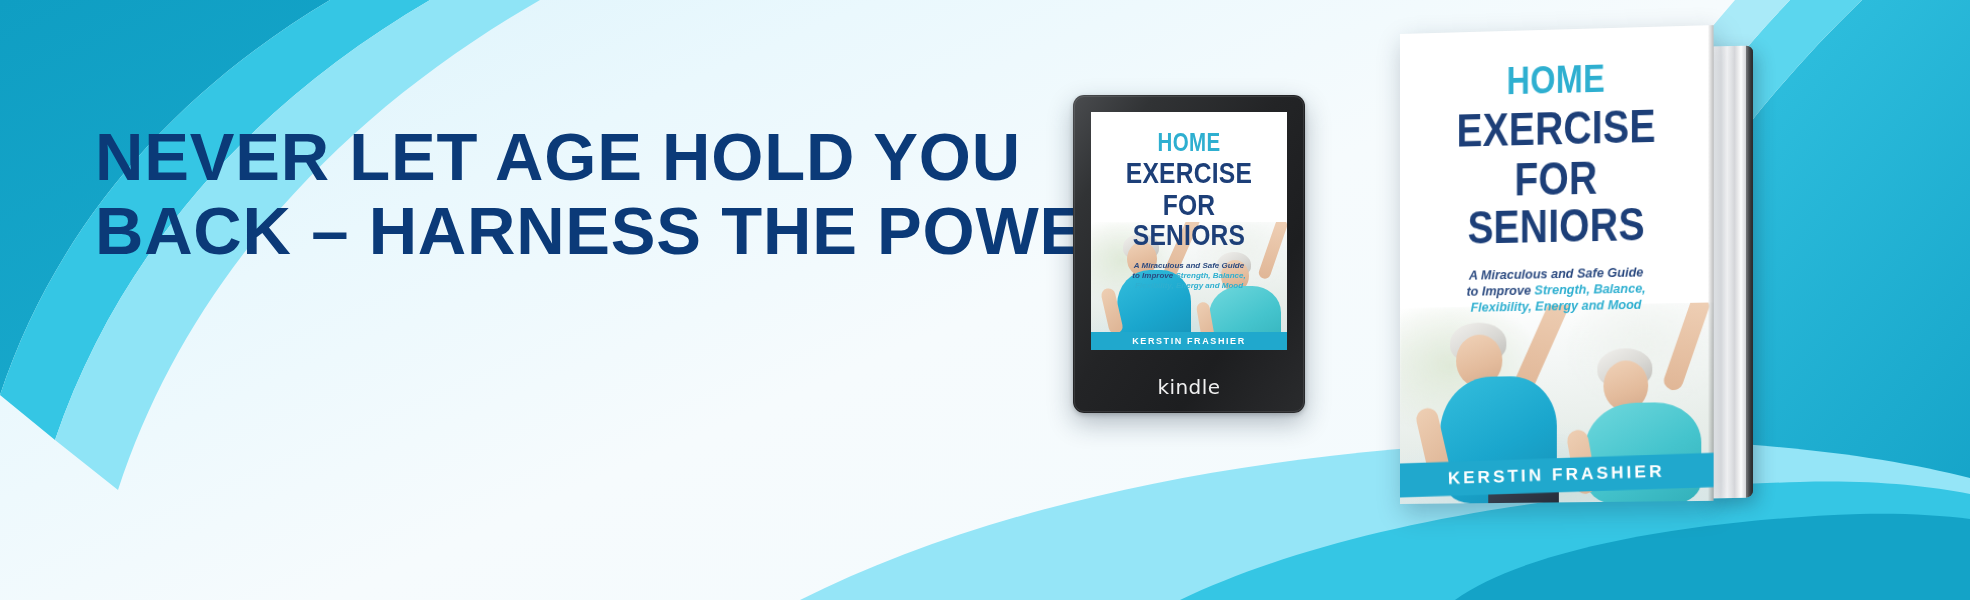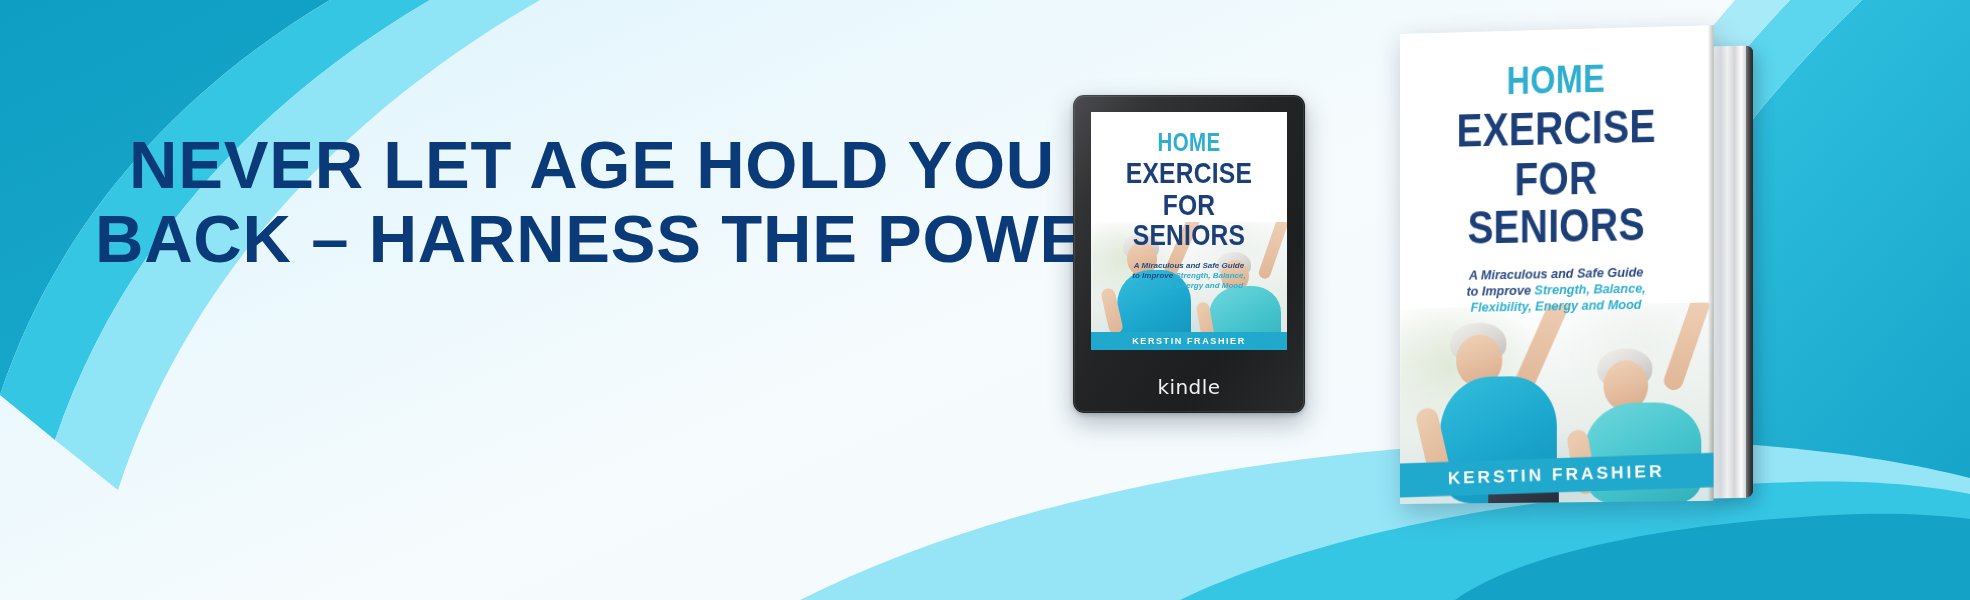--- a/index.html
+++ b/index.html
@@ -26,23 +26,23 @@
     inset: 0;
     width: 100%;
     height: 100%;
     pointer-events: none;
   }
 
   
   .headline {
     position: absolute;
     left: 95px;
-    top: 128px;
+    top: 120px;
     width: 960px;
-    text-align: right;
+    text-align: left;
     z-index: 5;
   }
   .headline-line {
     display: block;
     font-family: "Liberation Sans", sans-serif;
     font-weight: 700;
     font-size: 67px;
     line-height: 1.11;
     letter-spacing: 0.8px;
     color: #0b3a78;

